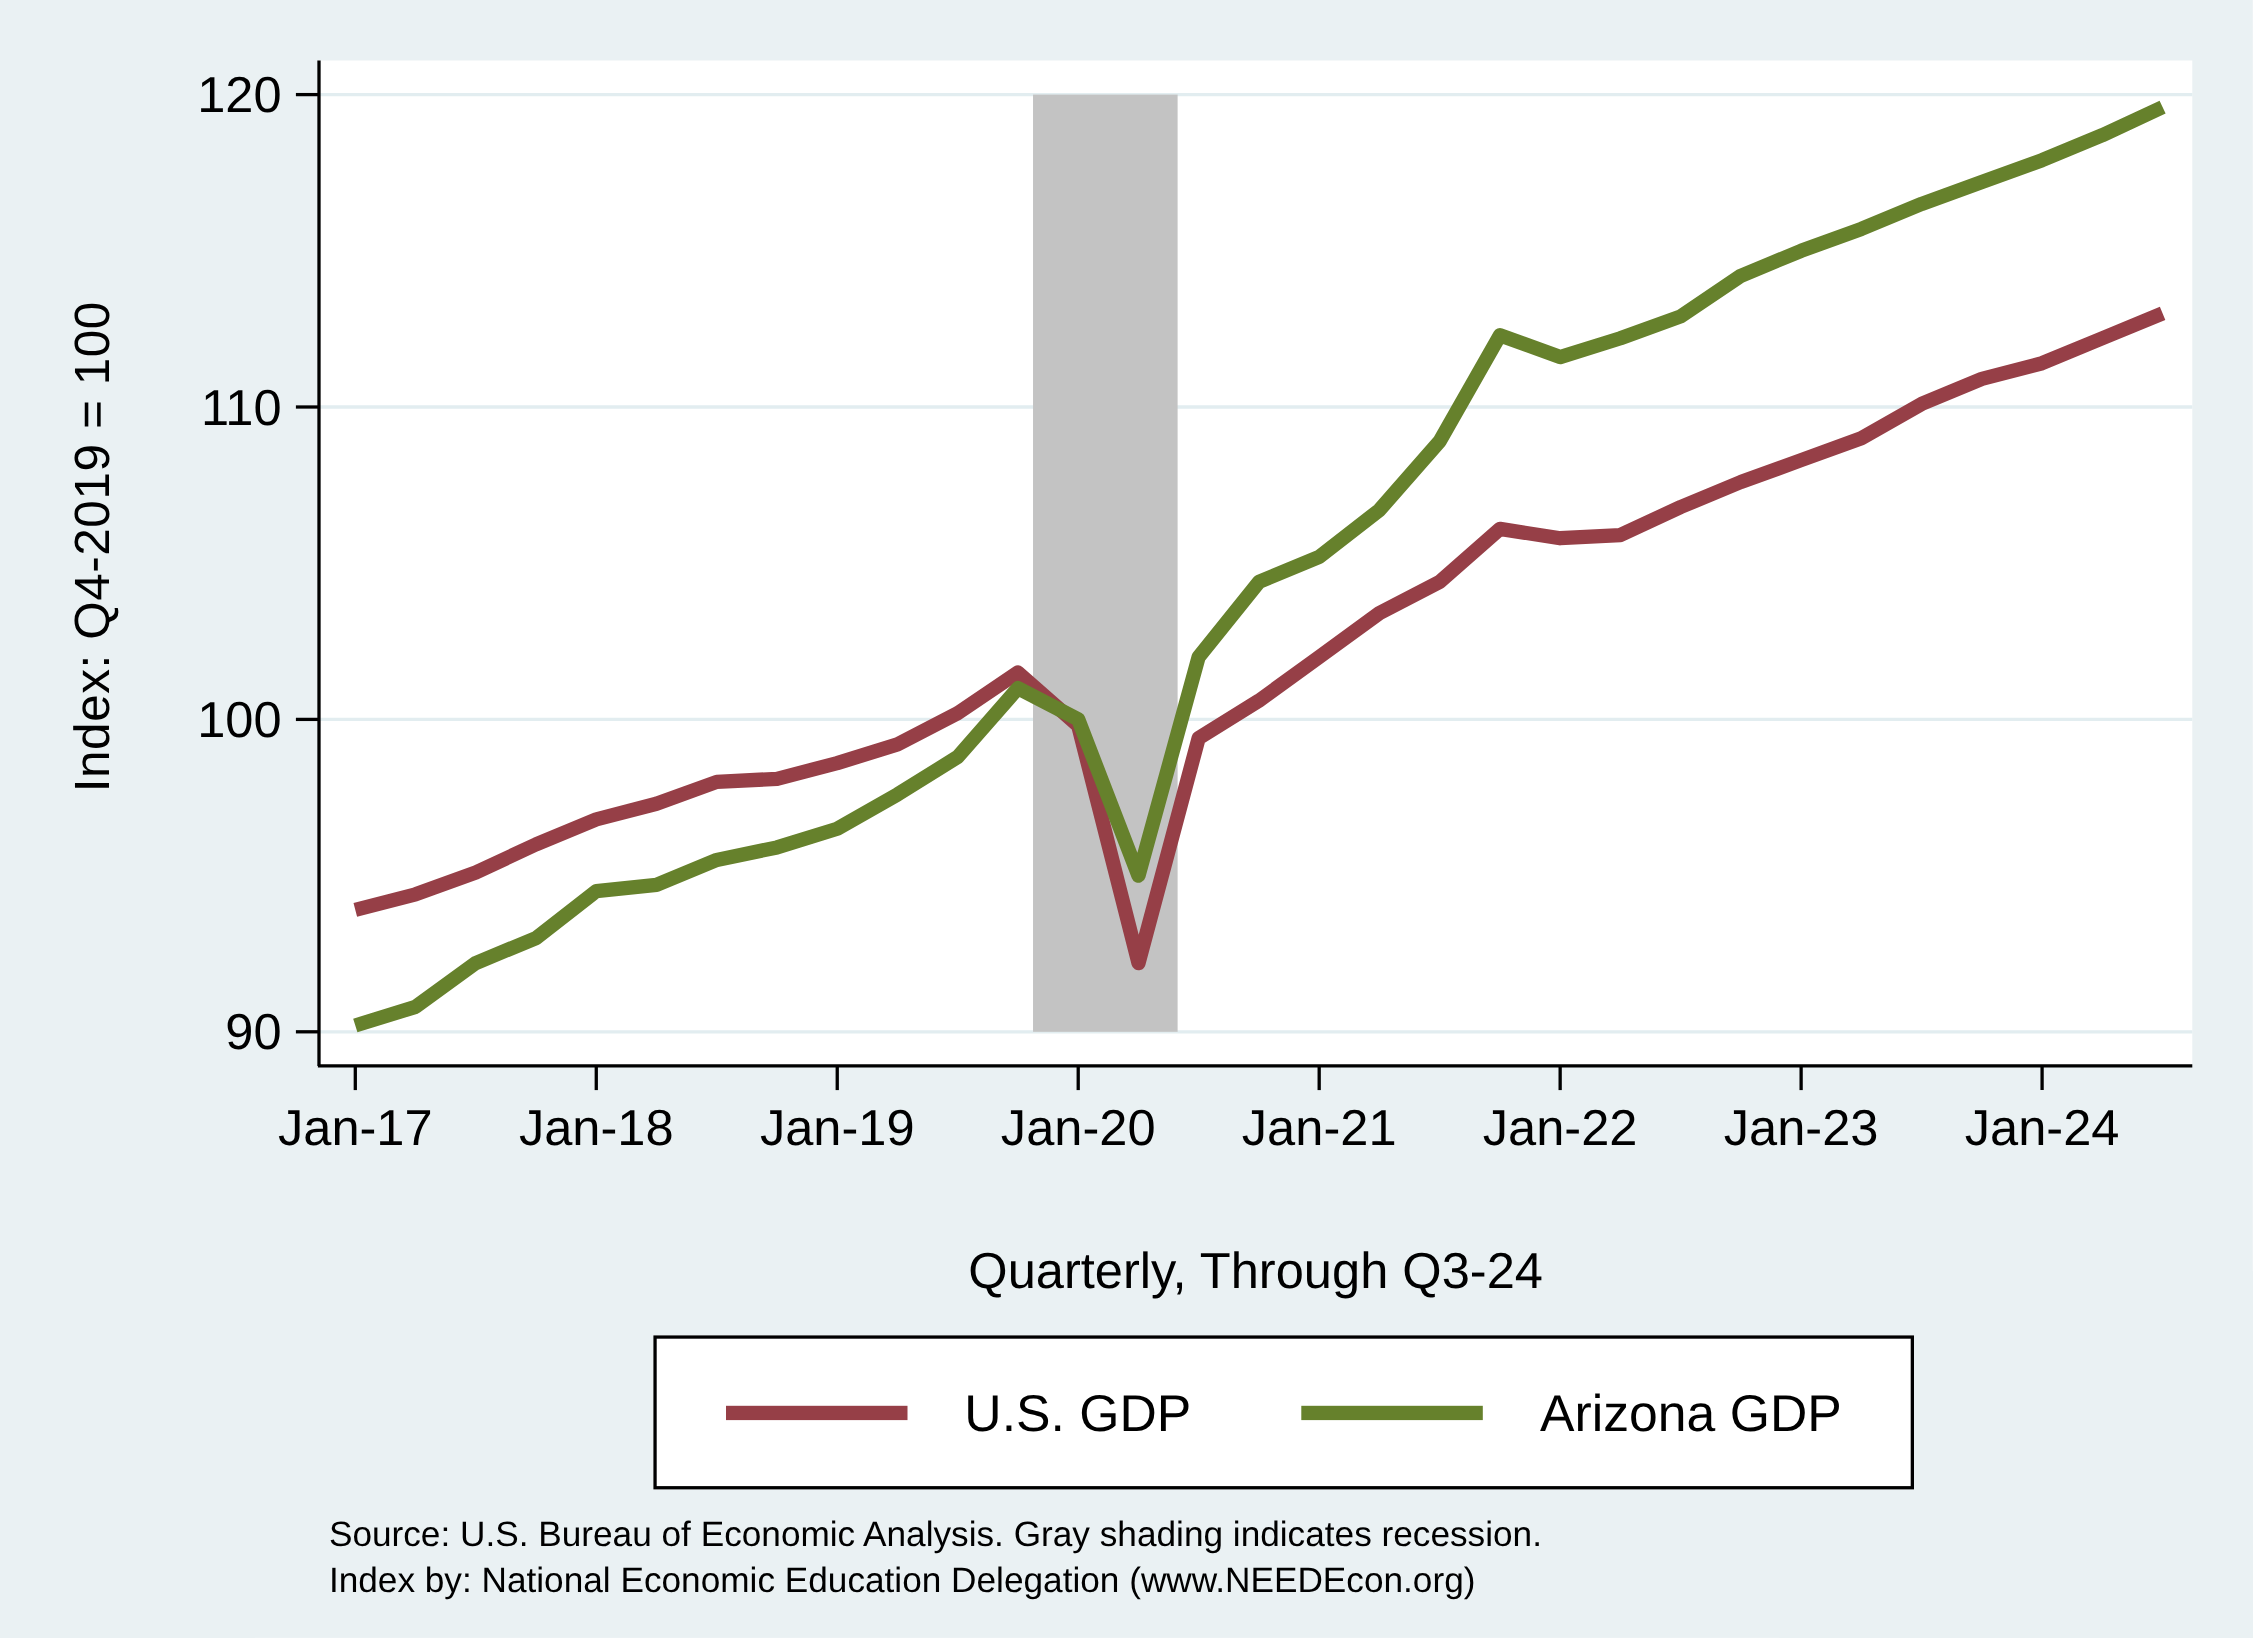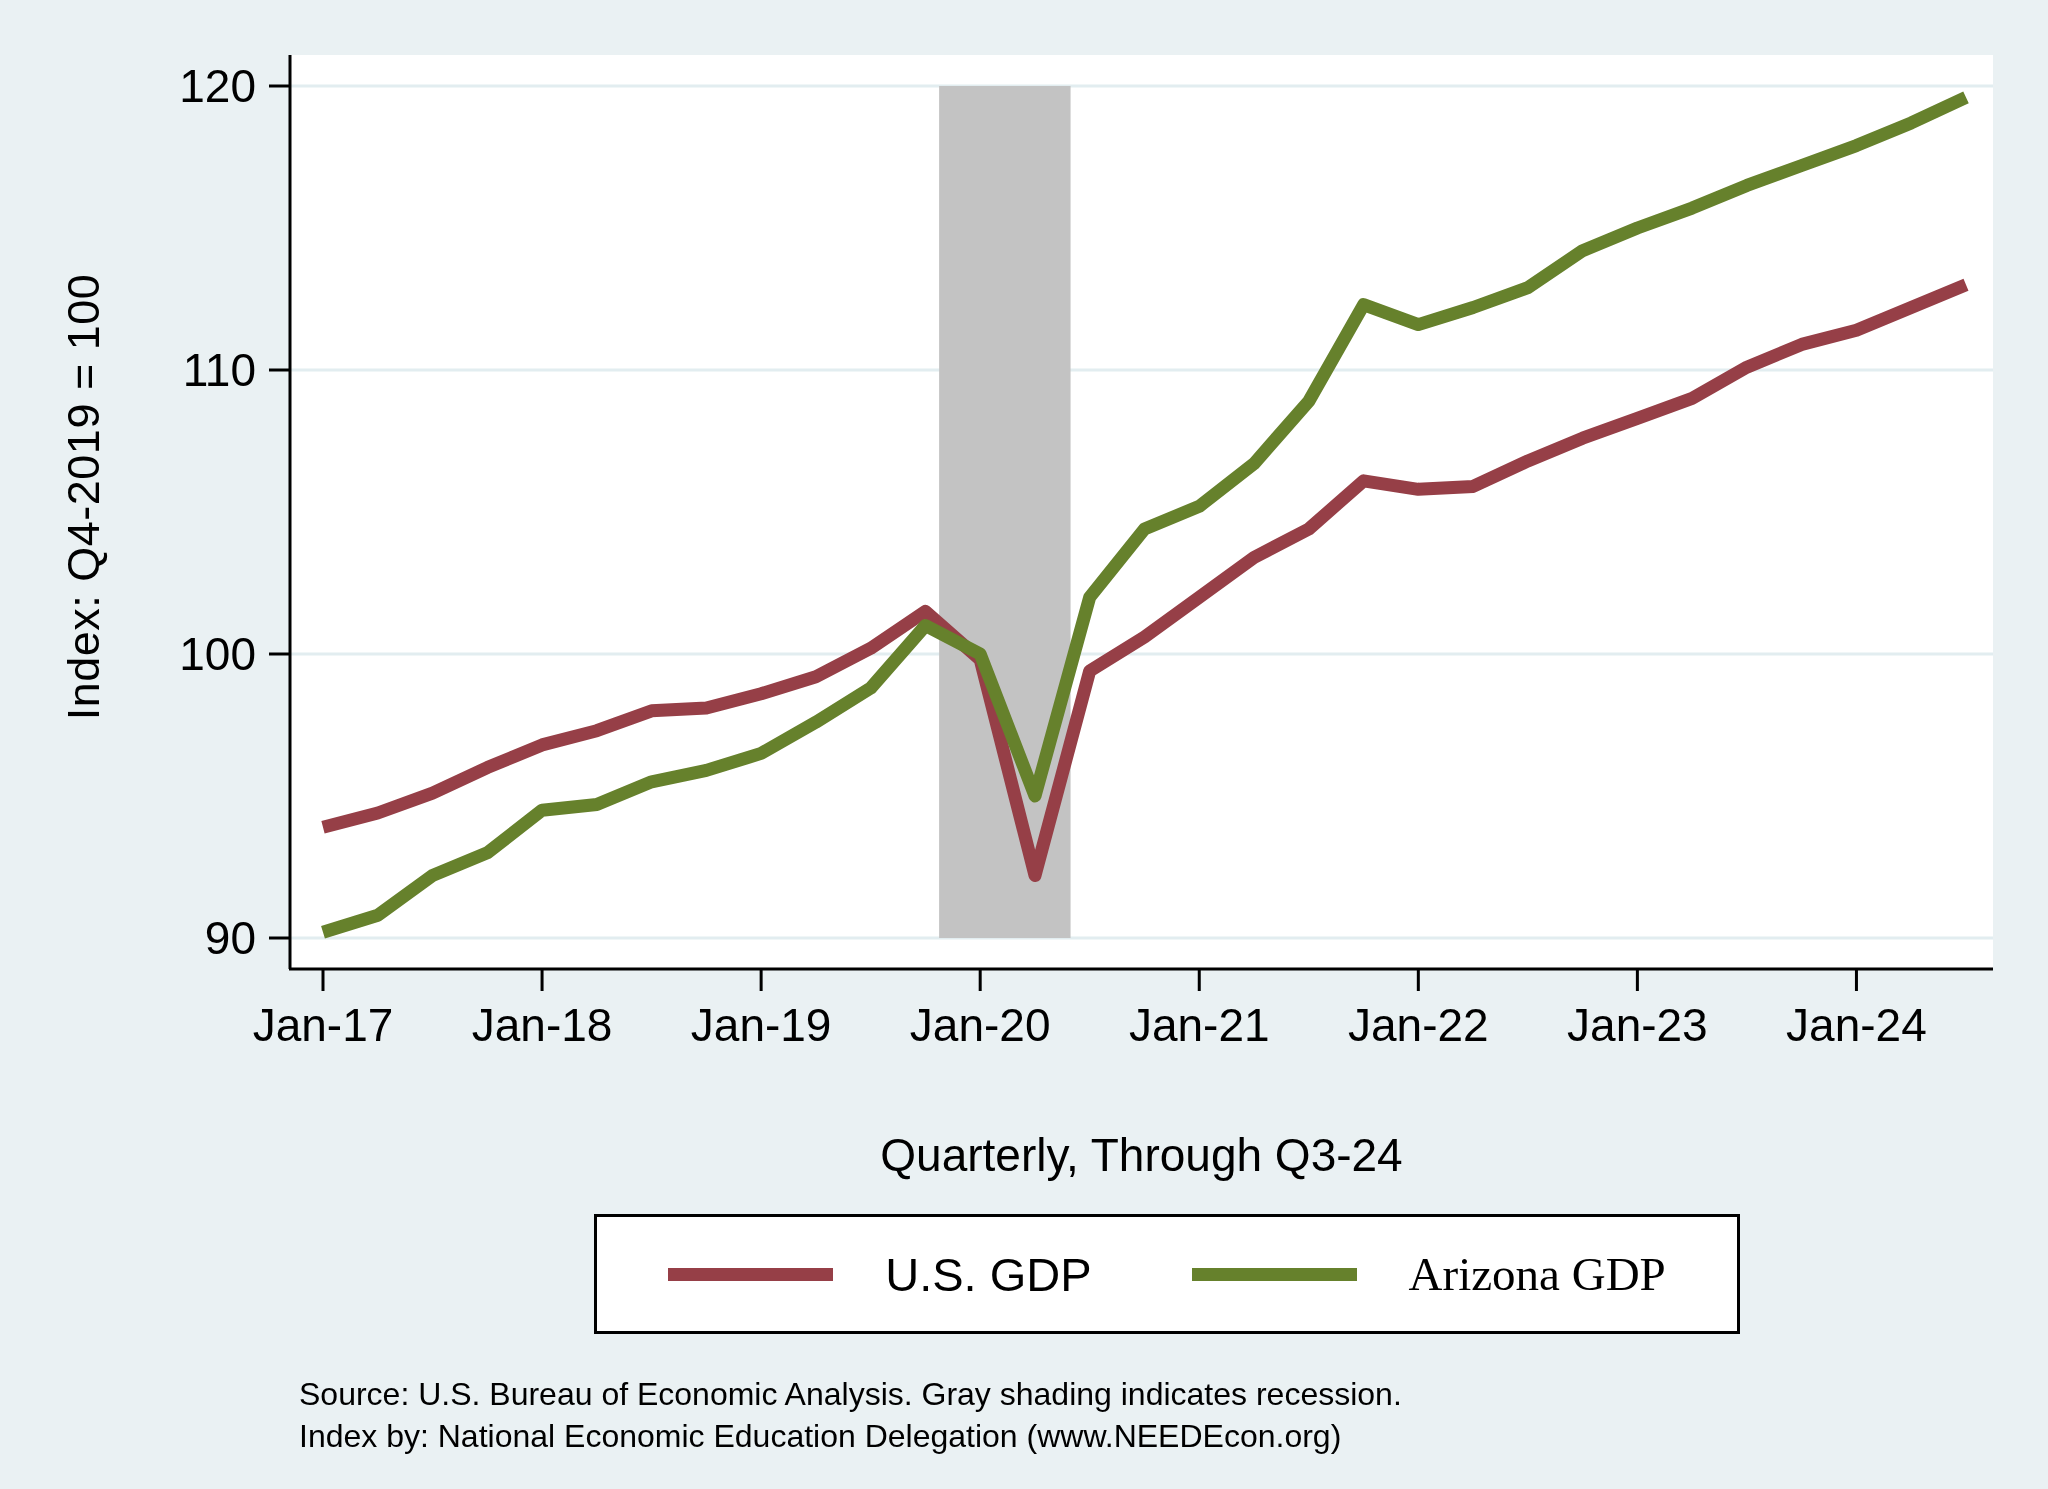--- a/index.html
+++ b/index.html
@@ -21,36 +21,36 @@
     letter-spacing:0.5px;
   }
   .x-label{
     position:absolute;
     left:290px;top:1128px;width:1703px;
     text-align:center;
     font-size:46px;
   }
   .legend{
     position:absolute;
-    left:594px;top:1214px;width:1146px;height:120px;
+    left:594px;top:1214px;width:1146px;height:140px;
     background:#ffffff;
     border:3px solid #000;
     box-sizing:border-box;
     display:flex;
     align-items:center;
     justify-content:center;
     gap:52px;
     font-size:47px;
   }
   .legend .swatch{
     display:inline-block;
     width:165px;height:13px;
   }
   .legend .entry{display:flex;align-items:center;gap:52px;}
-  .legend .entry + .entry{margin-left:48px;font-family:Liberation Serif, serif;}
+  .legend .entry + .entry{margin-left:48px;}
   .source{
     position:absolute;
     left:299px;top:1373px;
     font-size:32px;
     line-height:42px;
   }
 </style>
 </head>
 <body>
 

